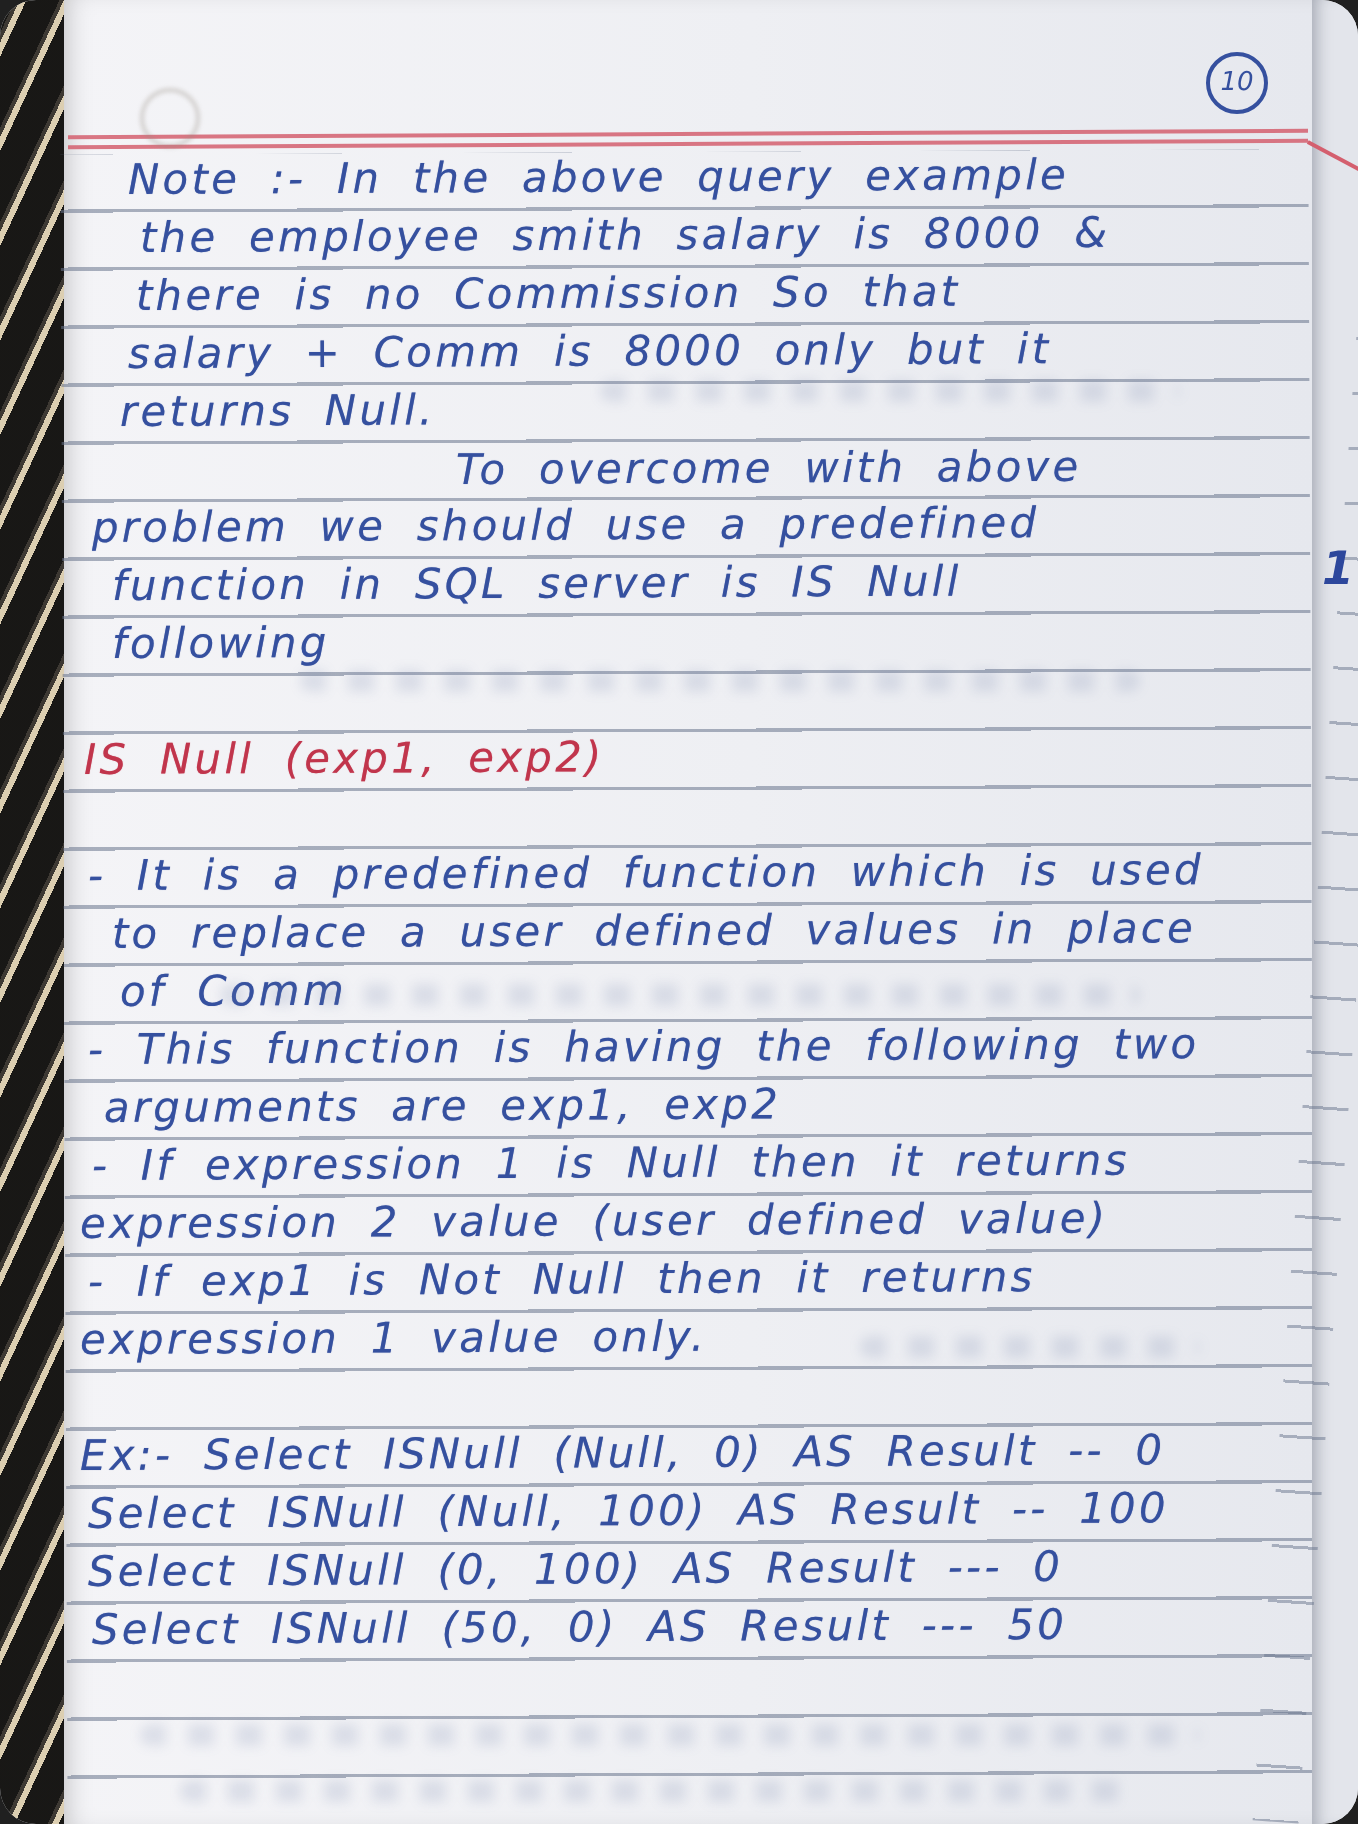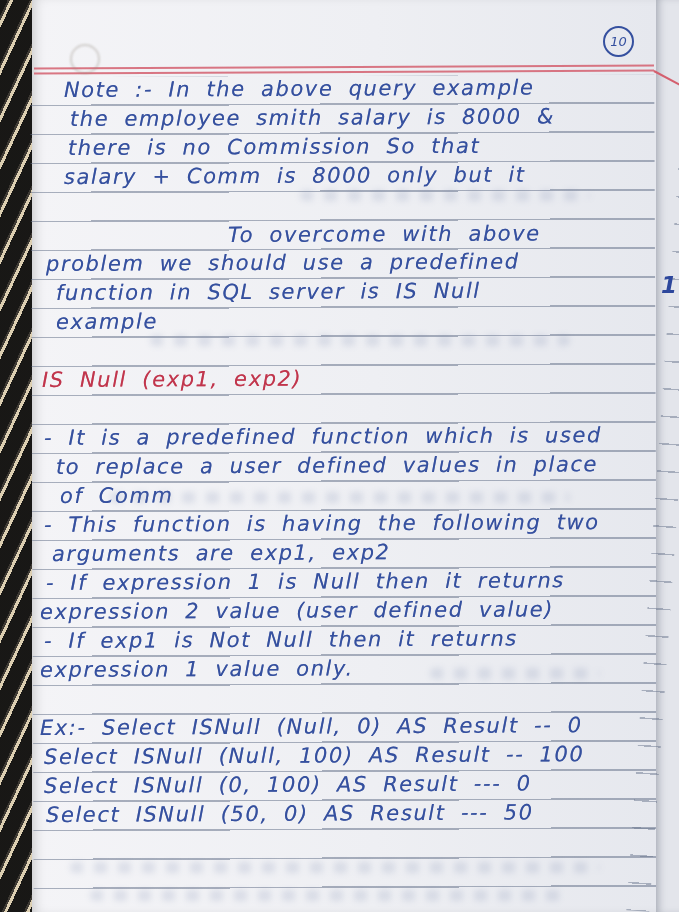--- a/index.html
+++ b/index.html
@@ -1,19 +1,20 @@
 <!DOCTYPE html>
 <html><head>
 <meta charset="utf-8">
 <style>
   html,body{margin:0;padding:0;background:#202020;}
   .photo{
     position:relative;width:679px;height:912px;overflow:hidden;
     font-family:"DejaVu Sans",sans-serif;
     background:#ecedf1;
+    border-radius:18px;
   }
   .fabric2{
     position:absolute;left:0;top:0;width:32px;height:100%;
     background:repeating-linear-gradient(115deg,
       rgba(13,12,10,.95) 0 7px, rgba(42,37,30,.9) 7px 9px,
       rgba(217,201,166,.85) 9px 12px, rgba(13,12,10,.95) 12px 20px);
   }
   
   .page{
     position:absolute;left:32px;top:0;width:624px;height:100%;
@@ -96,24 +97,25 @@
   <div class="next-redline"></div>
 
   <div class="ghost-circle"></div>
   <div class="pagenum">10</div>
   <div class="margin-digit">1</div>
 
   <div class="hand" style="left:64px;top:78px">Note :- In the above query example</div>
   <div class="hand" style="left:70px;top:107px">the employee smith salary is 8000 &amp;</div>
   <div class="hand" style="left:68px;top:136px">there is no Commission So that</div>
   <div class="hand" style="left:64px;top:165px">salary + Comm is 8000 only but it</div>
+  <div class="hand" style="left:60px;top:194px">returns Null.</div>
   <div class="hand" style="left:228px;top:223px">To overcome with above</div>
   <div class="hand" style="left:46px;top:252px">problem we should use a predefined</div>
   <div class="hand" style="left:56px;top:281px">function in SQL server is IS Null</div>
-  <div class="hand" style="left:56px;top:310px">example</div>
+  <div class="hand" style="left:56px;top:310px">following</div>
 
   <div class="hand red" style="left:42px;top:368px">IS Null (exp1, exp2)</div>
 
   <div class="hand" style="left:44px;top:426px">- It is a predefined function which is used</div>
   <div class="hand" style="left:56px;top:455px">to replace a user defined values in place</div>
   <div class="hand" style="left:60px;top:484px">of Comm</div>
   <div class="hand" style="left:44px;top:513px">- This function is having the following two</div>
   <div class="hand" style="left:52px;top:542px">arguments are exp1, exp2</div>
   <div class="hand" style="left:46px;top:571px">- If expression 1 is Null then it returns</div>
   <div class="hand" style="left:40px;top:600px">expression 2 value (user defined value)</div>

